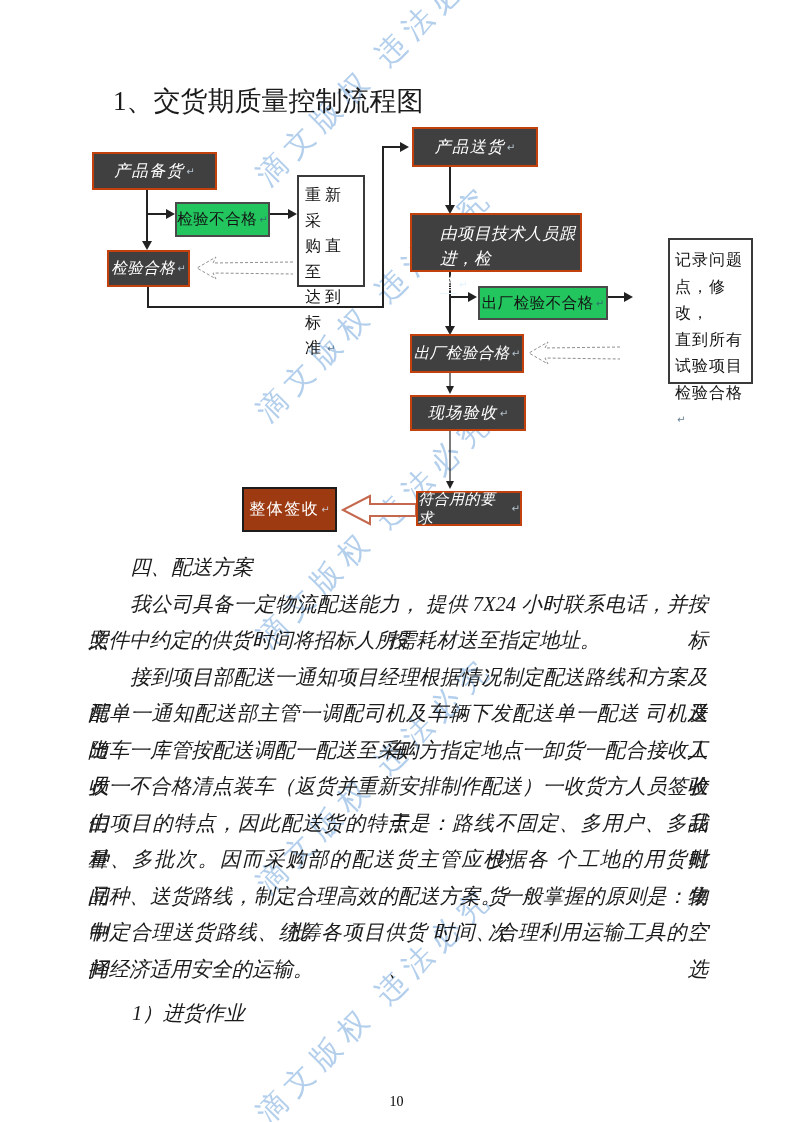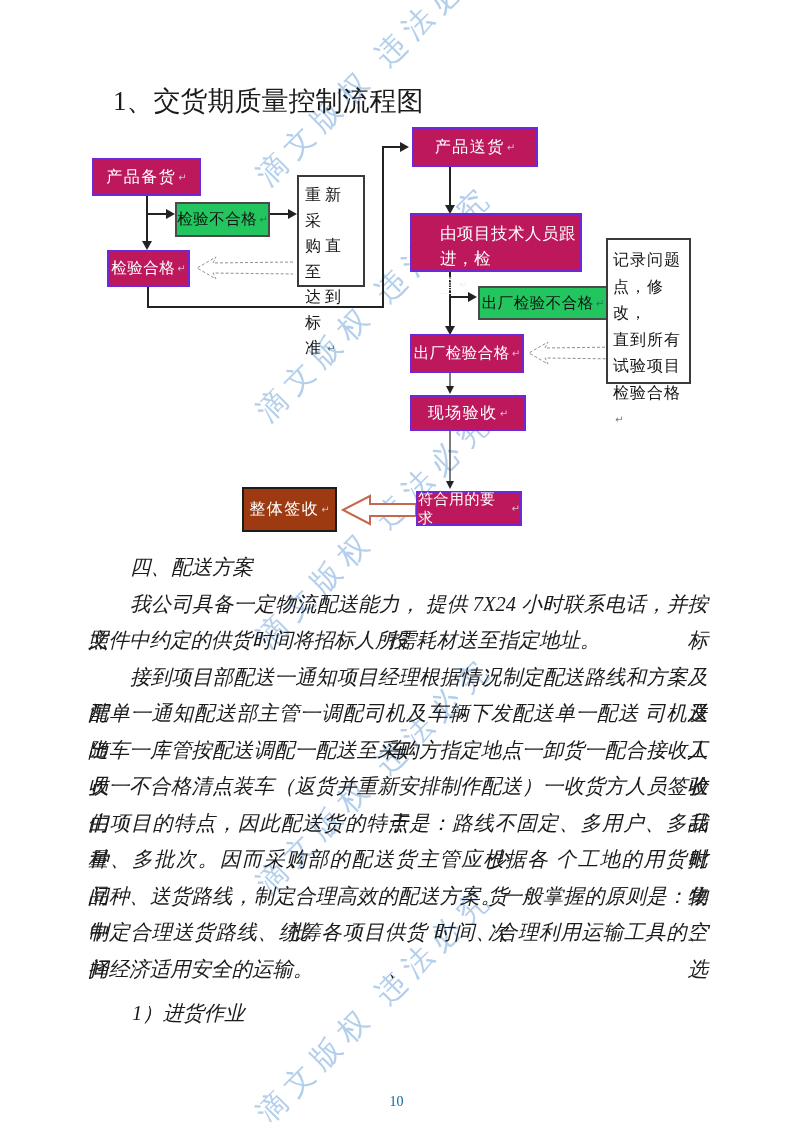--- a/index.html
+++ b/index.html
@@ -15,21 +15,21 @@
     font-size:30px; letter-spacing:8px; color:#b3cfec;
     transform:rotate(-45deg); transform-origin:0 50%;
   }
   
   .box {
     position:absolute; z-index:3; box-sizing:border-box;
     font-family:"Liberation Sans","DejaVu Sans",sans-serif;
     font-size:16px; letter-spacing:1.5px;
   }
   .center { display:flex; align-items:center; justify-content:center; }
-  .cyan  { background:#be185d; color:#ffffff; border:2px solid #6d28d9; }
+  .cyan  { background:#404040; color:#ffffff; border:2px solid #c2410c;font-style:italic; }
   .gray  { background:#22c55e; color:#141414; border:2px solid #4a4a4a; }
   .white { background:#ffffff; color:#141414; border:2px solid #3a3a3a; }
   .dred  { background:#9d3a11; color:#ffffff; border:2px solid #1c1c1c; }
   .rm { font-size:10px; margin-left:2px; opacity:.75; letter-spacing:0;
         font-family:"DejaVu Sans",sans-serif; vertical-align:1px; }
   .rm-light { color:#d9eefb; }
   .rm-dark  { color:#33536b; }
   .uline { border-bottom:1px solid #e8f6ff; padding-bottom:1px; }
   svg.conn { position:absolute; left:0; top:0; z-index:2; }
   
@@ -37,21 +37,21 @@
     position:absolute; left:88px; top:86px; width:620px; z-index:2;
     font-size:27px; text-indent:25px; line-height:30px;
   }
   .textcol { position:absolute; left:88px; top:549px; width:620px; z-index:2;font-style:italic; }
   .tl { height:36.5px; line-height:36.5px; font-size:20.5px; }
   .ind  { text-indent:42px; }
   .ind2 { text-indent:44px;margin-top:8px; }
   .just { text-align:justify; text-align-last:justify; }
   .pagenum {
     position:absolute; left:0; right:0; top:1094px; z-index:2;
-    text-align:center; font-size:14px; color:#0369a1;
+    text-align:center; font-size:14px; color:#000000;
   }
 </style>
 </head>
 <body>
 
 <div class="page">
 
   <div class="wm" style="top:160px">滴文版权 违法必究</div>
   <div class="wm" style="top:396px">滴文版权 违法必究</div>
   <div class="wm" style="top:622px">滴文版权 违法必究</div>
@@ -87,21 +87,21 @@
       <polygon points="446,386 454,386 450,394"></polygon>
       <polygon points="446,481 454,481 450,489"></polygon>
     </g>
     <g stroke="#909090" stroke-width="1" fill="none" stroke-dasharray="3 2">
       <path d="M293,262 L213,263 L216,257 L197,268 L216,279 L213,273 L293,274"></path>
       <path d="M620,347 L545,348 L548,342 L529,353 L548,364 L545,358 L620,359"></path>
     </g>
     <polygon points="343,510 370,496 370,504 416,504 416,516 370,516 370,524" fill="#ffffff" stroke="#c4684e" stroke-width="2"></polygon>
   </svg>
 
-  <div class="box cyan center" style="left:92px;top:158px;width:109px;height:38px">
+  <div class="box cyan center" style="left:92px;top:152px;width:125px;height:38px">
     <span>产品备货</span>
       <span class="rm rm-light">↵</span>
   </div>
 
   <div class="box gray center" style="left:175px;top:202px;width:95px;height:35px;font-size:15.5px;letter-spacing:0.5px">
     <span>检验不合格</span>
       <span class="rm rm-dark">↵</span>
   </div>
 
   <div class="box cyan center" style="left:107px;top:250px;width:83px;height:37px;font-size:15.5px;letter-spacing:0.5px">
@@ -124,21 +124,21 @@
   <div class="box cyan" style="left:410px;top:213px;width:172px;height:59px;padding:6px 0 0 28px;font-size:16.5px;line-height:25px;letter-spacing:0.5px">
     <div>由项目技术人员跟进，检</div>
     <div><span class="uline">查</span><span class="rm rm-light">↵</span></div>
   </div>
 
   <div class="box gray center" style="left:478px;top:286px;width:130px;height:34px;font-size:15.5px;letter-spacing:0.5px">
     <span>出厂检验不合格</span>
       <span class="rm rm-dark">↵</span>
   </div>
 
-  <div class="box white" style="left:606px;top:238px;width:85px;height:146px;padding:7px 5px;font-size:16px;line-height:26.5px;letter-spacing:1px">
+  <div class="box white" style="left:668px;top:238px;width:85px;height:146px;padding:7px 5px;font-size:16px;line-height:26.5px;letter-spacing:1px">
     <div>记录问题</div>
     <div>点，修改，</div>
     <div>直到所有</div>
     <div>试验项目</div>
     <div><span>检验合格</span><span class="rm rm-dark">↵</span></div>
   </div>
 
   <div class="box cyan center" style="left:410px;top:334px;width:114px;height:39px;font-size:15.5px;letter-spacing:0.5px">
     <span>出厂检验合格</span>
       <span class="rm rm-light">↵</span>

